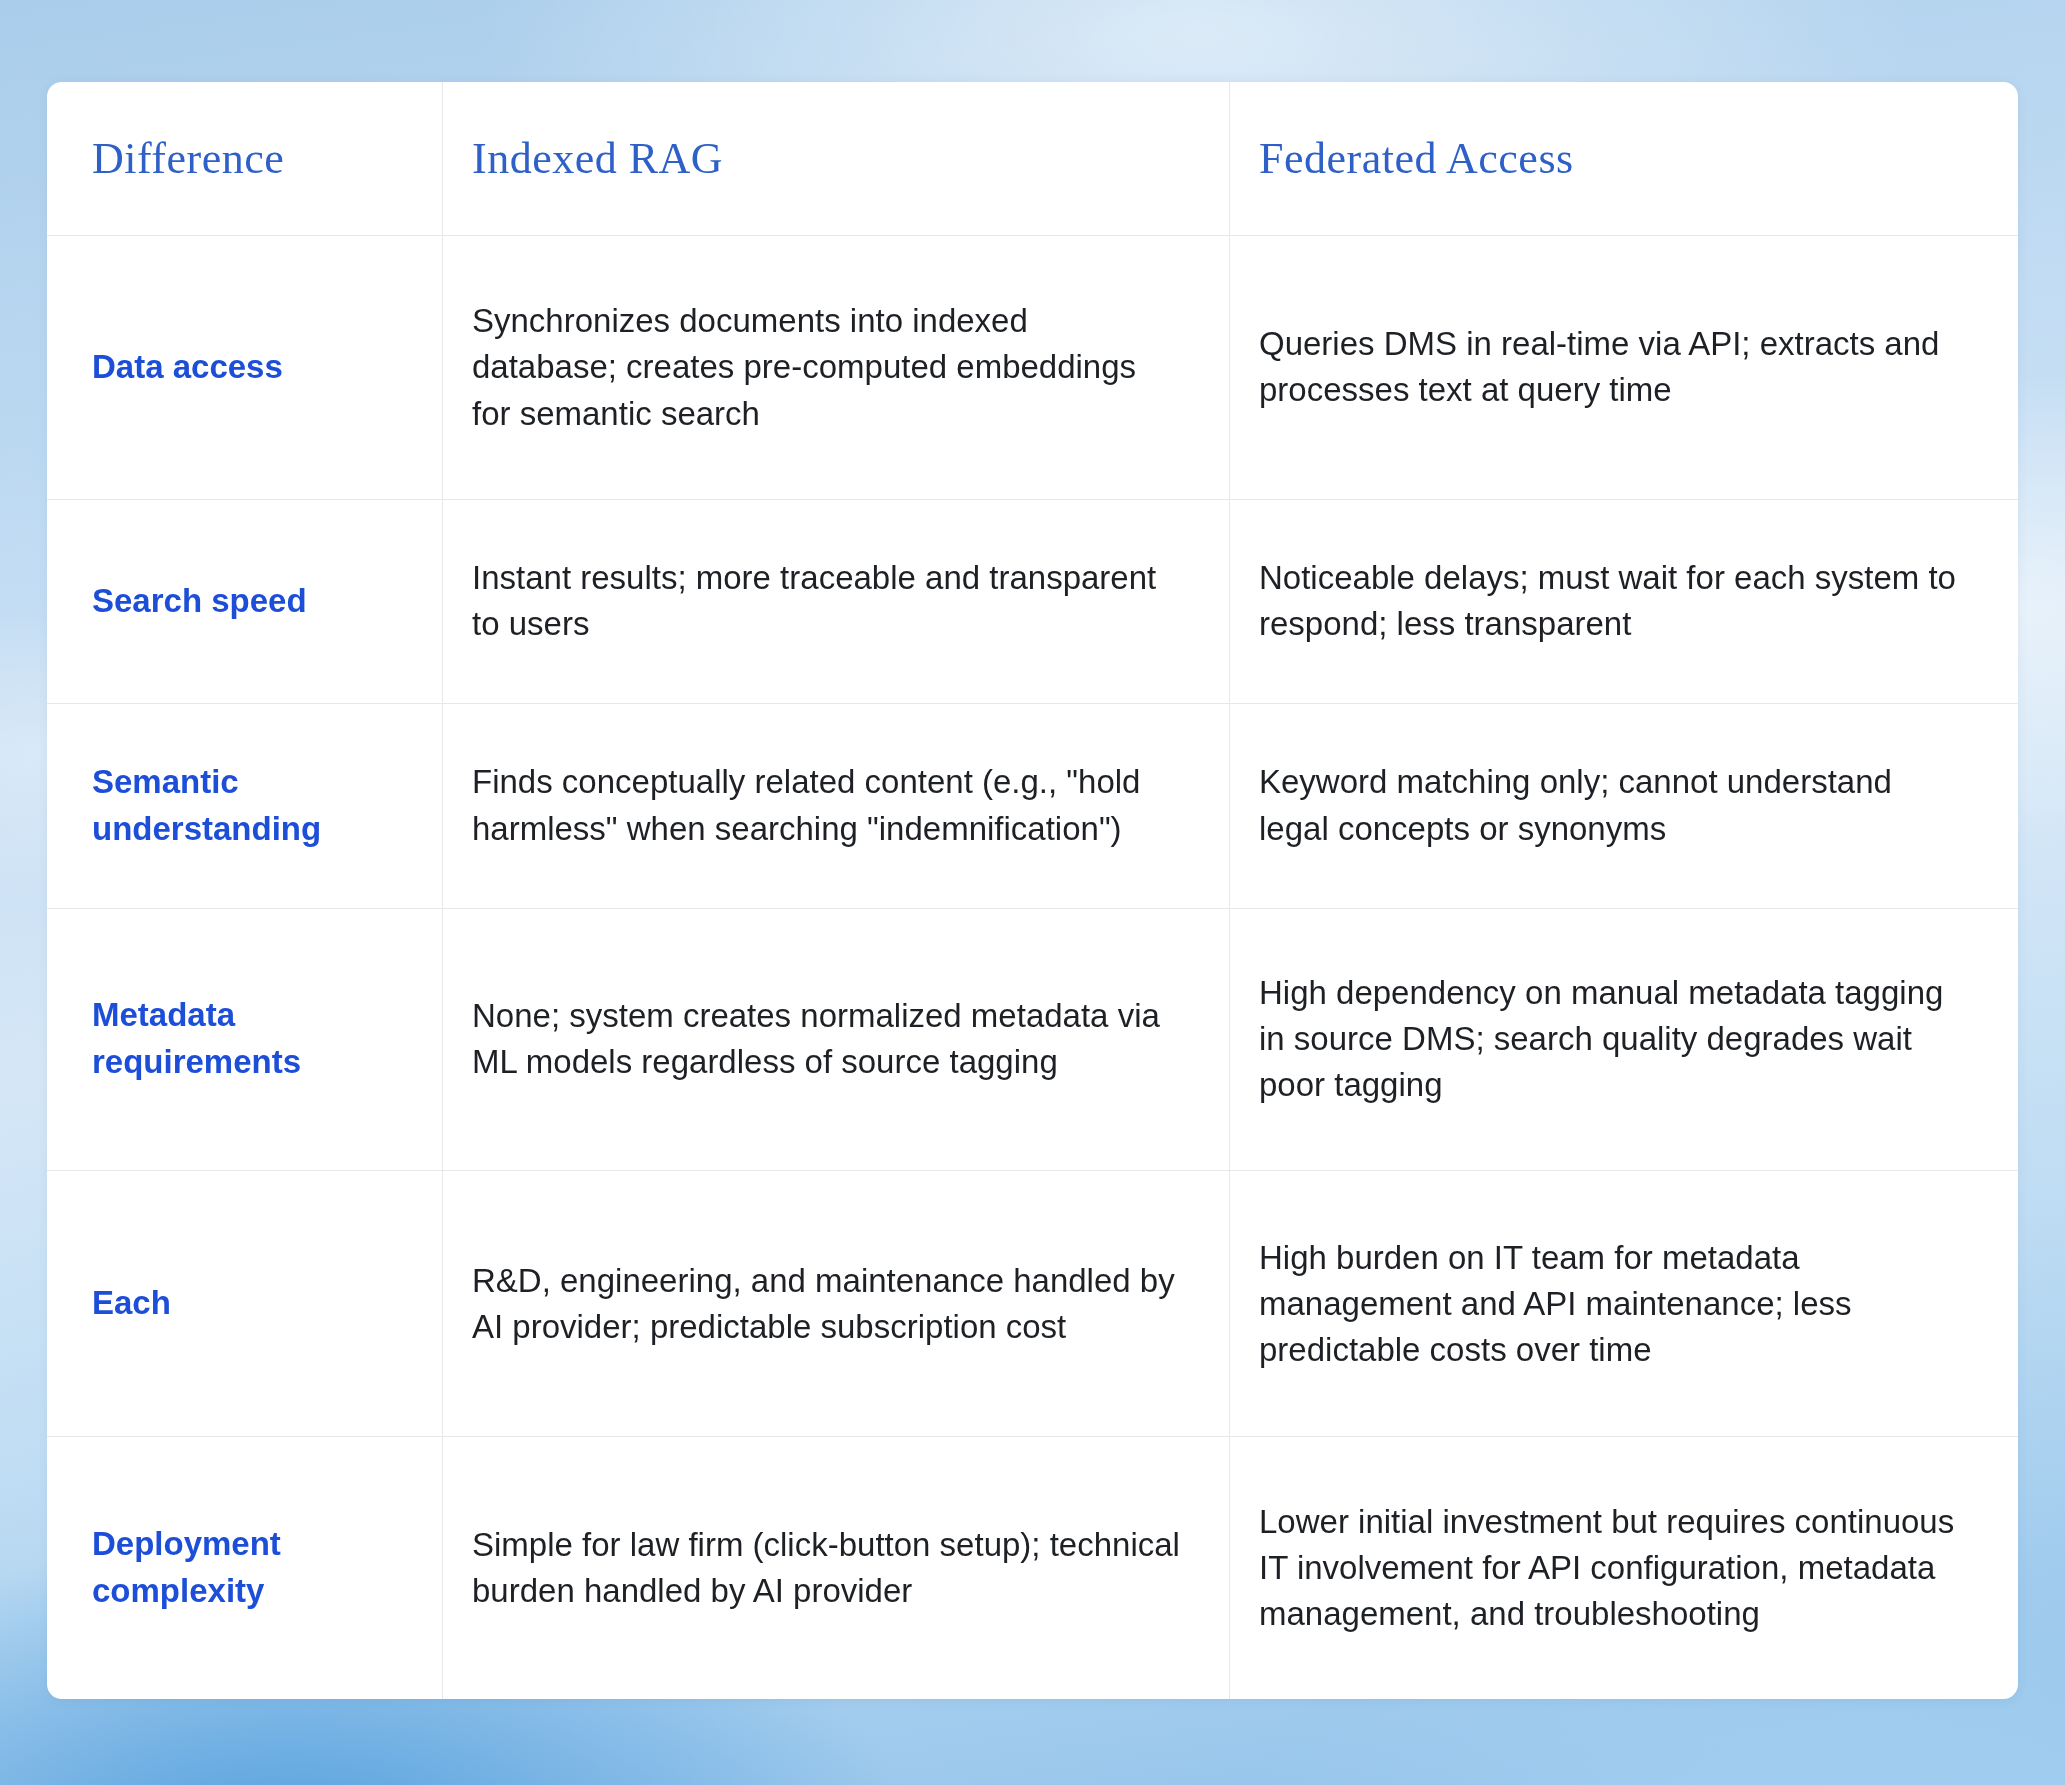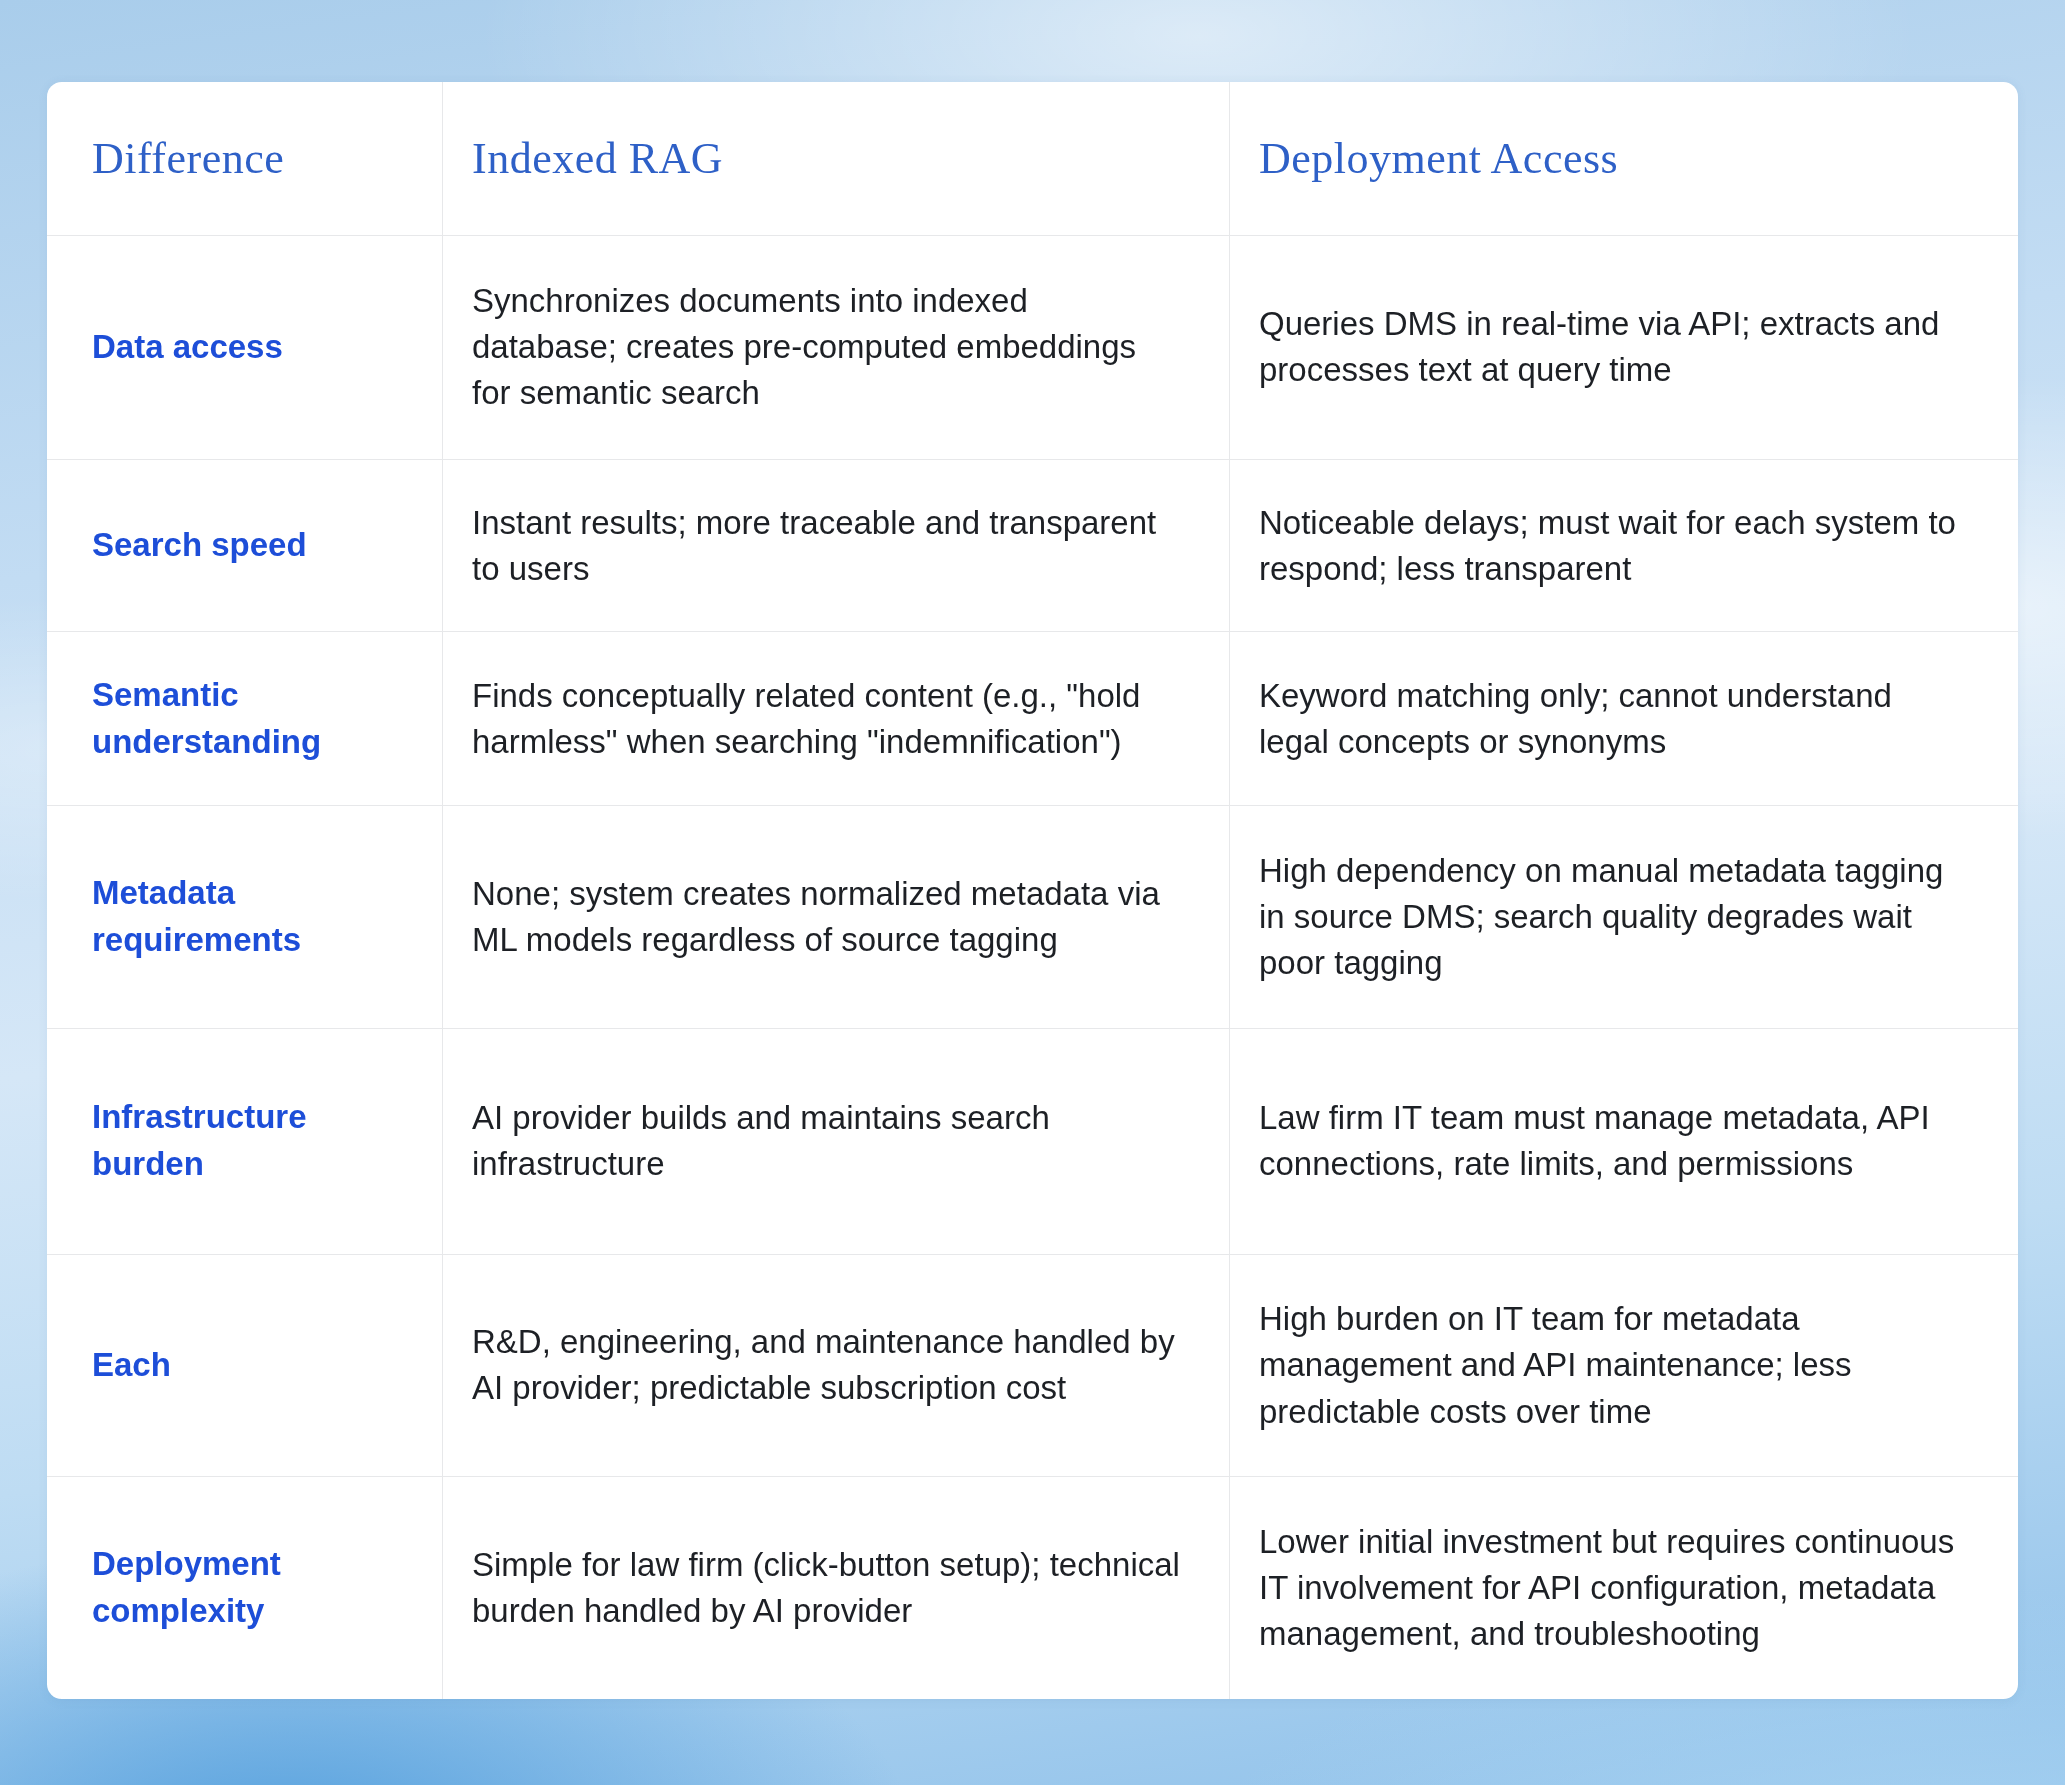--- a/index.html
+++ b/index.html
@@ -96,21 +96,21 @@
   <table class="compare">
     <colgroup>
       <col class="c-label">
       <col class="c-rag">
       <col class="c-fed">
     </colgroup>
     <thead>
       <tr>
         <th>Difference</th>
         <th class="h-col">Indexed RAG</th>
-        <th class="h-col">Deployment Access</th>
+        <th class="h-col">Federated Access</th>
       </tr>
     </thead>
     <tbody>
       <tr>
         <th class="row-label">Data access</th>
         <td class="cell">Synchronizes documents into indexed database; creates pre-computed embeddings for semantic search</td>
         <td class="cell">Queries DMS in real-time via API; extracts and processes text at query time</td>
       </tr>
       <tr>
         <th class="row-label">Search speed</th>
@@ -121,25 +121,20 @@
         <th class="row-label">Semantic understanding</th>
         <td class="cell">Finds conceptually related content (e.g., "hold harmless" when searching "indemnification")</td>
         <td class="cell">Keyword matching only; cannot understand legal concepts or synonyms</td>
       </tr>
       <tr>
         <th class="row-label">Metadata requirements</th>
         <td class="cell">None; system creates normalized metadata via ML models regardless of source tagging</td>
         <td class="cell">High dependency on manual metadata tagging in source DMS; search quality degrades wait poor tagging</td>
       </tr>
       <tr>
-        <th class="row-label">Infrastructure burden</th>
-        <td class="cell">AI provider builds and maintains search infrastructure</td>
-        <td class="cell">Law firm IT team must manage metadata, API connections, rate limits, and permissions</td>
-      </tr>
-      <tr>
         <th class="row-label">Each</th>
         <td class="cell">R&amp;D, engineering, and maintenance handled by AI provider; predictable subscription cost</td>
         <td class="cell">High burden on IT team for metadata management and API maintenance; less predictable costs over time</td>
       </tr>
       <tr>
         <th class="row-label">Deployment complexity</th>
         <td class="cell">Simple for law firm (click-button setup); technical burden handled by AI provider</td>
         <td class="cell">Lower initial investment but requires continuous IT involvement for API configuration, metadata management, and troubleshooting</td>
       </tr>
     </tbody>

